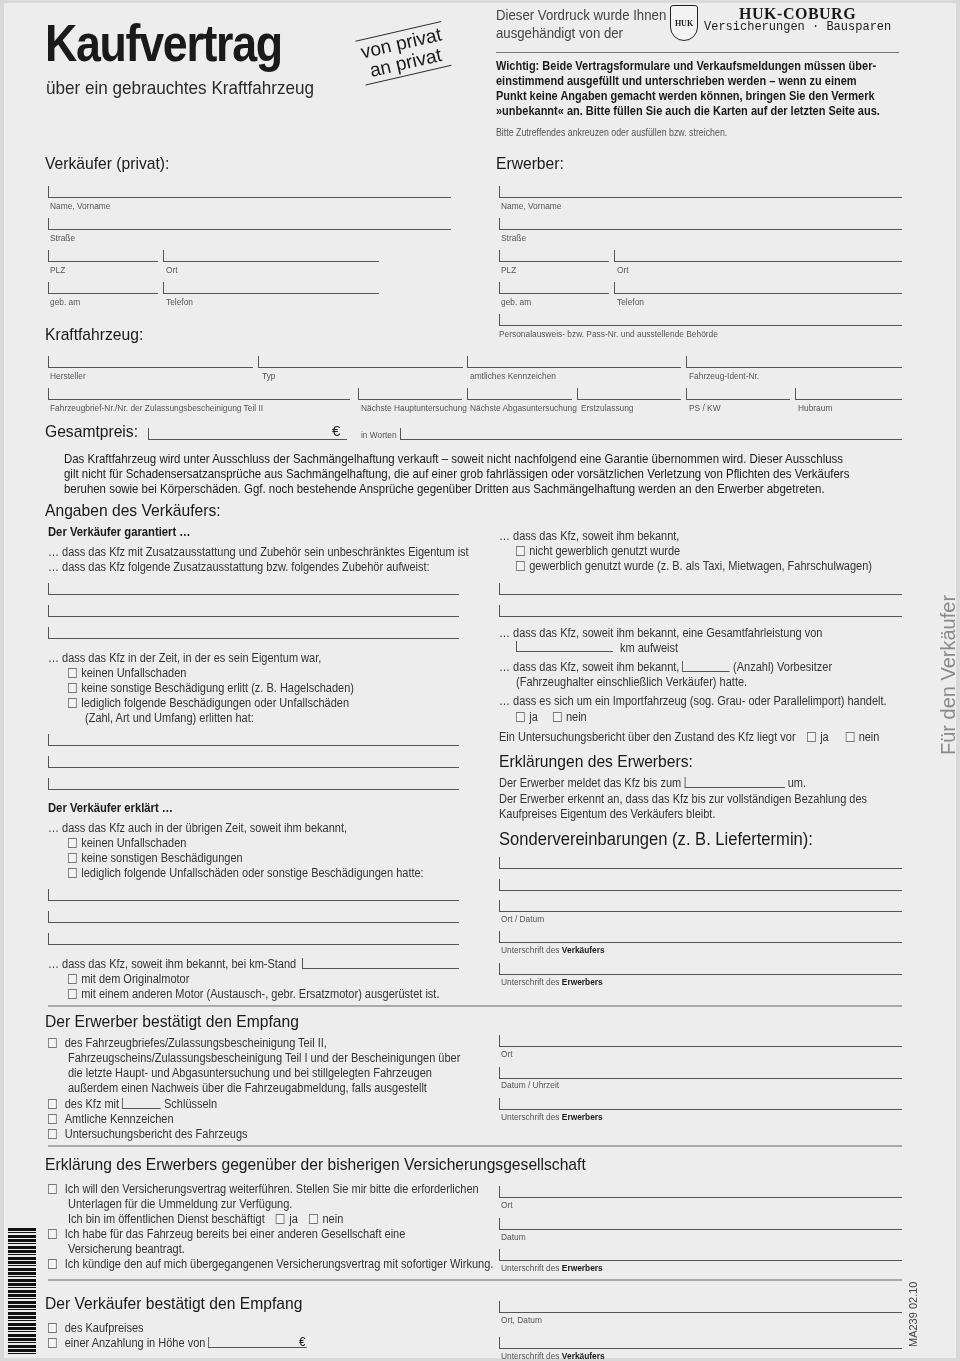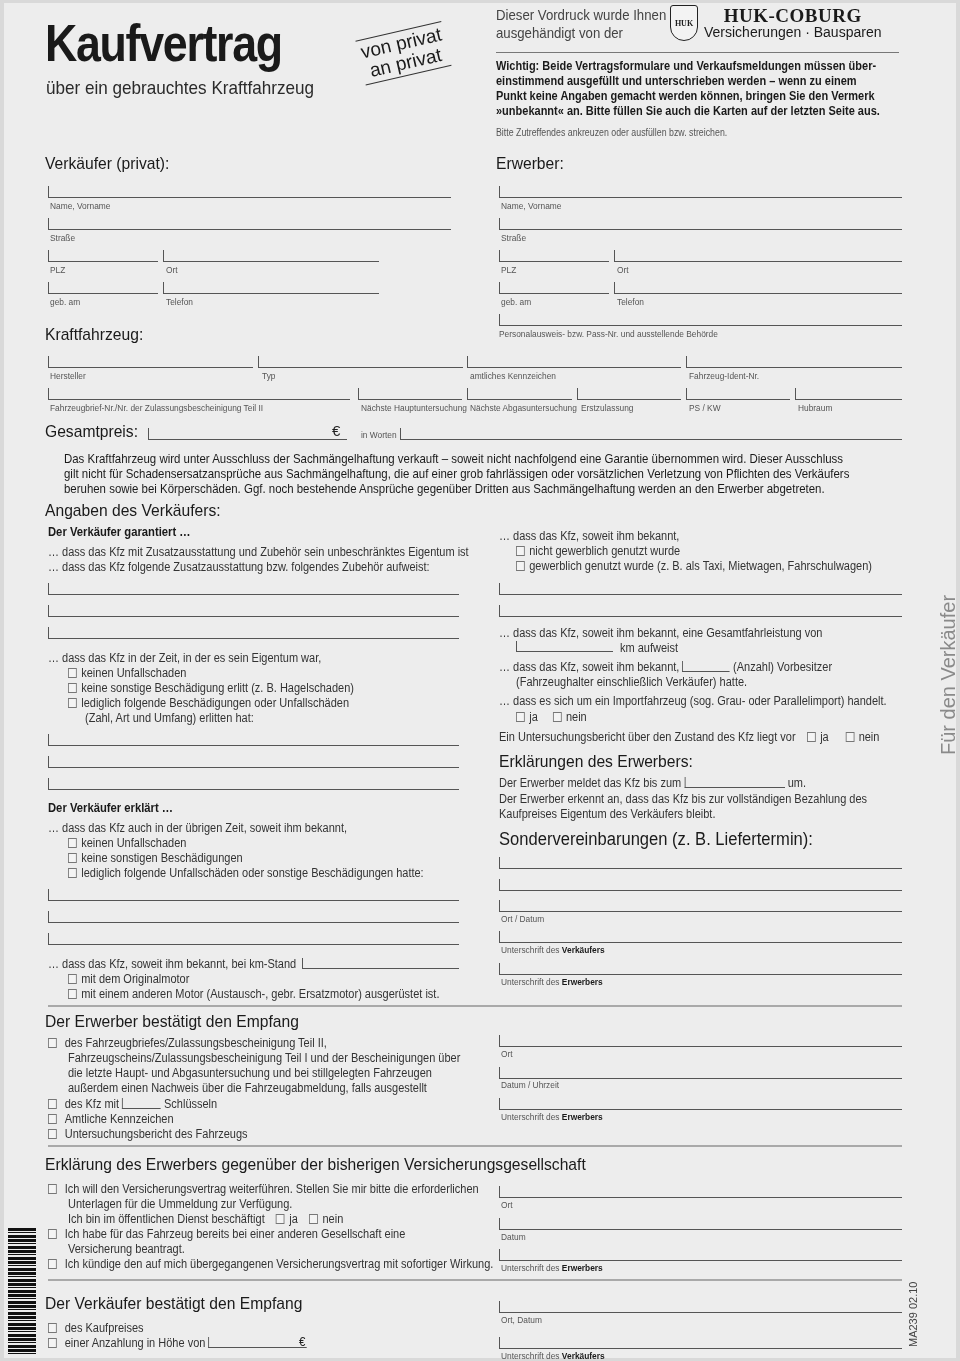--- a/index.html
+++ b/index.html
@@ -17,22 +17,22 @@
   .txt { font-size: 12.5px; color: #333; line-height: 15px; transform: scaleX(0.88); transform-origin: left top; white-space: nowrap; }
   .txt.b { color: #1a1a1a; font-weight: bold; font-size: 12.5px; }
   .lbl { font-size: 9.5px; color: #555; transform: scaleX(0.88); transform-origin: left top; white-space: nowrap; }
   .lbl strong { color: #1a1a1a; }
   .fld { position: absolute; border-left: 1px solid #555; border-bottom: 1px solid #555; height: 12px; }
   .hr { position: absolute; height: 2px; background: #a9a9a9; }
   .hr.thin { height: 1px; background: #777; }
   .cb { display: inline-block; width: 10px; height: 10px; border: 1px solid #777; background: #f4f4f4; vertical-align: -1px; margin-right: 5px; }
   .inline-fld { display: inline-block; border-left: 1px solid #555; border-bottom: 1px solid #555; height: 11px; vertical-align: -1px; }
   .logo-shield { width: 28px; height: 36px; border: 1.5px solid #222; border-radius: 3px 3px 14px 14px; font-family: "Liberation Serif", serif; font-size: 8px; font-weight: bold; display: flex; align-items: center; justify-content: center; background: #f3f3f3; }
-  .logo-name { font-family: "Liberation Serif", serif; font-weight: bold; font-size: 19px; letter-spacing: 0.5px; color: #1a1a1a; }
-  .logo-tag { font-family: Liberation Sans, sans-serif; font-size: 14px; color: #1a1a1a; }
+  .logo-name { font-family: "Liberation Serif", serif; font-weight: bold; font-size: 16px; letter-spacing: 0.5px; color: #1a1a1a; }
+  .logo-tag { font-family: Liberation Mono, monospace; font-size: 12px; color: #1a1a1a; }
   .vert { transform: rotate(-90deg); transform-origin: left top; white-space: nowrap; }
   .barcode { position: absolute; left: 4px; top: 1225px; width: 28px; height: 128px; background: repeating-linear-gradient(to bottom, #111 0 3px, #ededed 3px 4px, #111 4px 5px, #ededed 5px 7px, #111 7px 10px, #ededed 10px 11px); }
 </style>
 </head>
 <body>
 
 <div class="page">
 
   <div class="abs title" style="left:41px; top:10px;">Kaufvertrag</div>
   <div class="abs subtitle" style="left:42px; top:74px;">über ein gebrauchtes Kraftfahrzeug</div>

